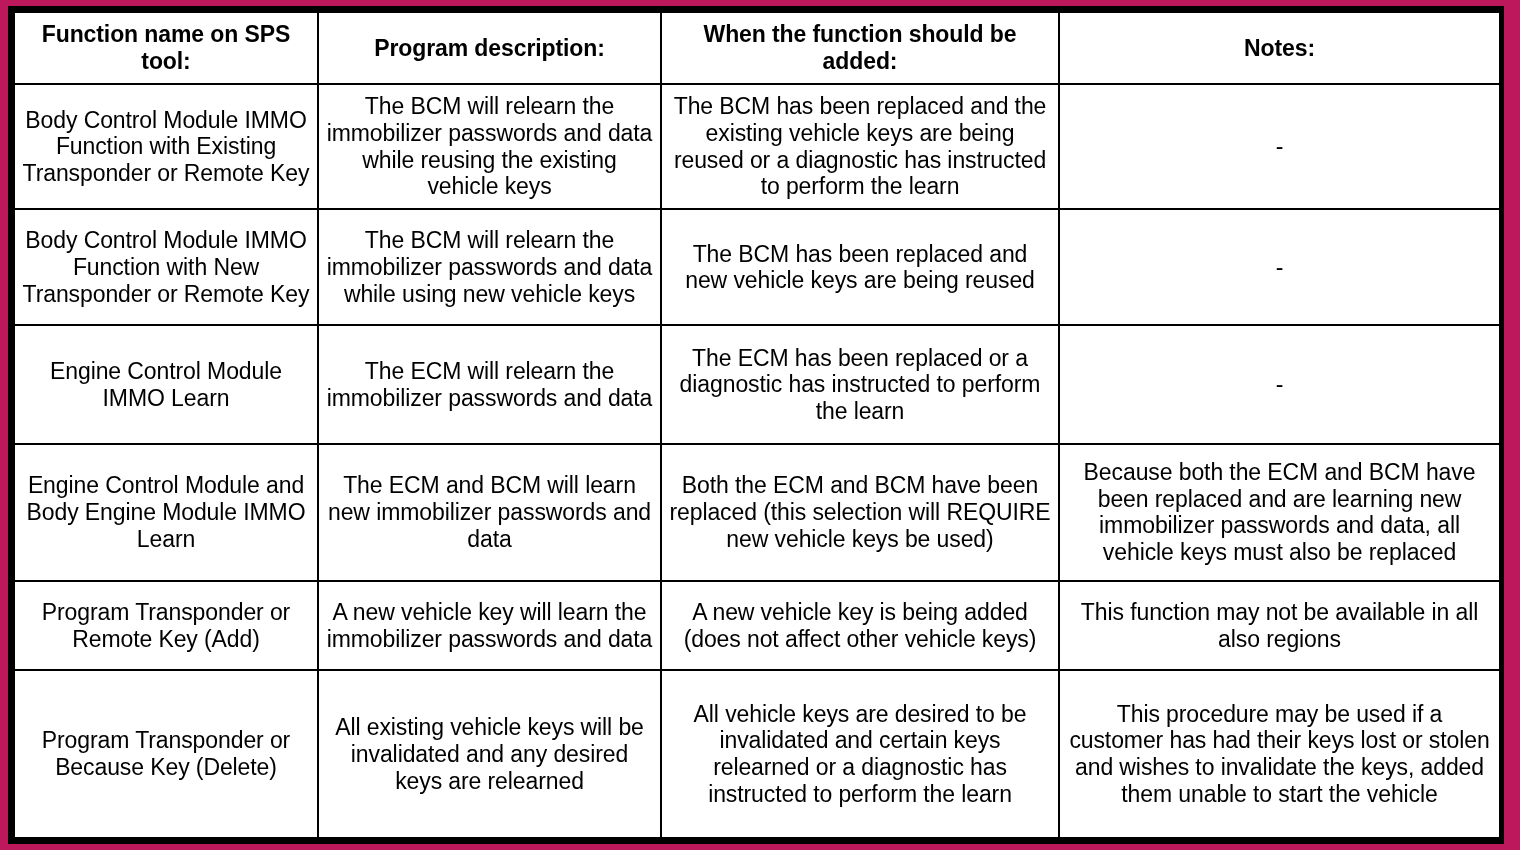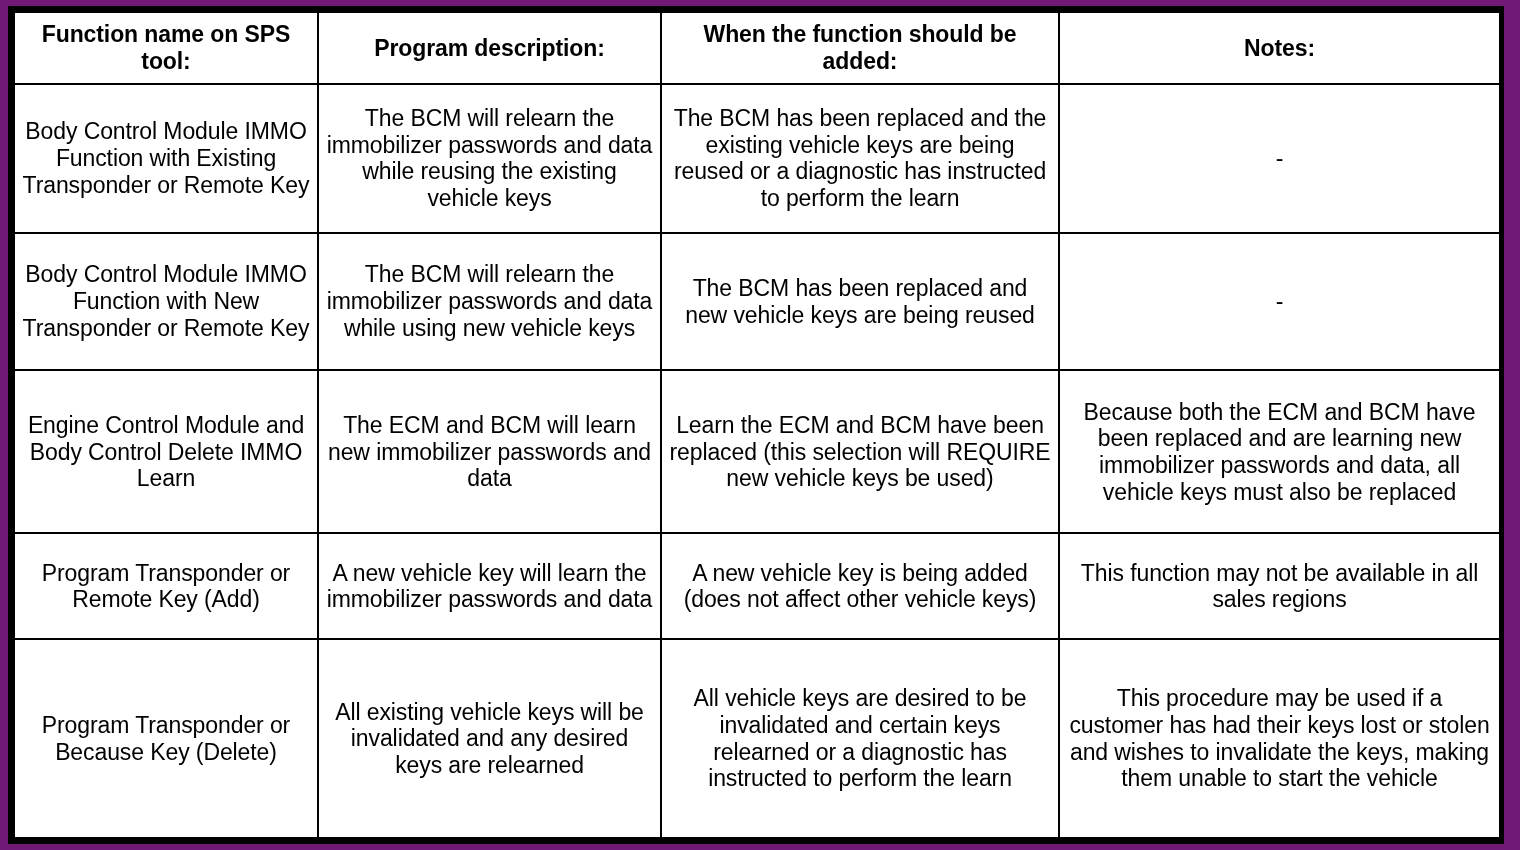--- a/index.html
+++ b/index.html
@@ -11,21 +11,21 @@
     width: 1520px;
     height: 850px;
     overflow: hidden;
     font-family: "Liberation Sans", sans-serif;
     color: #000000;
   }
   .page {
     position: relative;
     width: 1520px;
     height: 850px;
-    background: #701a75;
+    background: #be185d;
     box-sizing: border-box;
   }
   .table-wrap {
     position: absolute;
     left: 8px;
     top: 6px;
     width: 1496px;
     height: 838px;
     border: 5px solid #000000;
     box-sizing: border-box;
@@ -101,34 +101,40 @@
           <td>The BCM will relearn the immobilizer passwords and data while reusing the existing vehicle keys</td>
           <td>The BCM has been replaced and the existing vehicle keys are being reused or a diagnostic has instructed to perform the learn</td>
           <td class="dash">-</td>
         </tr>
         <tr class="r2">
           <td>Body Control Module IMMO Function with New Transponder or Remote Key</td>
           <td>The BCM will relearn the immobilizer passwords and data while using new vehicle keys</td>
           <td>The BCM has been replaced and new vehicle keys are being reused</td>
           <td class="dash">-</td>
         </tr>
+        <tr class="r3">
+          <td>Engine Control Module IMMO Learn</td>
+          <td>The ECM will relearn the immobilizer passwords and data</td>
+          <td>The ECM has been replaced or a diagnostic has instructed to perform the learn</td>
+          <td class="dash">-</td>
+        </tr>
         <tr class="r4">
-          <td>Engine Control Module and Body Control Delete IMMO Learn</td>
+          <td>Engine Control Module and Body Engine Module IMMO Learn</td>
           <td>The ECM and BCM will learn new immobilizer passwords and data</td>
-          <td>Learn the ECM and BCM have been replaced (this selection will REQUIRE new vehicle keys be used)</td>
+          <td>Both the ECM and BCM have been replaced (this selection will REQUIRE new vehicle keys be used)</td>
           <td>Because both the ECM and BCM have been replaced and are learning new immobilizer passwords and data, all vehicle keys must also be replaced</td>
         </tr>
         <tr class="r5">
           <td>Program Transponder or Remote Key (Add)</td>
           <td>A new vehicle key will learn the immobilizer passwords and data</td>
           <td>A new vehicle key is being added (does not affect other vehicle keys)</td>
-          <td>This function may not be available in all sales regions</td>
+          <td>This function may not be available in all also regions</td>
         </tr>
         <tr class="r6">
           <td>Program Transponder or Because Key (Delete)</td>
           <td>All existing vehicle keys will be invalidated and any desired keys are relearned</td>
           <td>All vehicle keys are desired to be invalidated and certain keys relearned or a diagnostic has instructed to perform the learn</td>
-          <td>This procedure may be used if a customer has had their keys lost or stolen and wishes to invalidate the keys, making them unable to start the vehicle</td>
+          <td>This procedure may be used if a customer has had their keys lost or stolen and wishes to invalidate the keys, added them unable to start the vehicle</td>
         </tr>
       </tbody>
     </table>
   </div>
 </div>
 
 </body></html>

